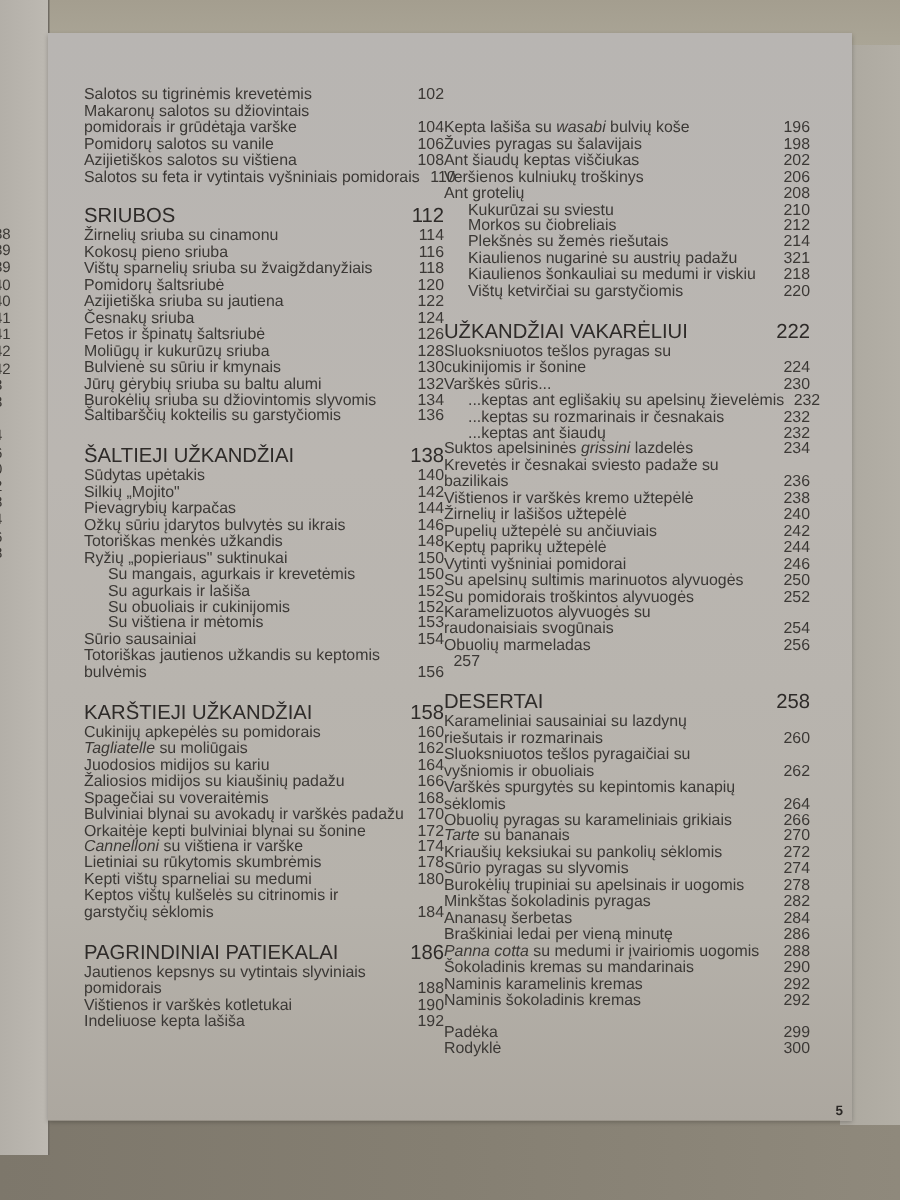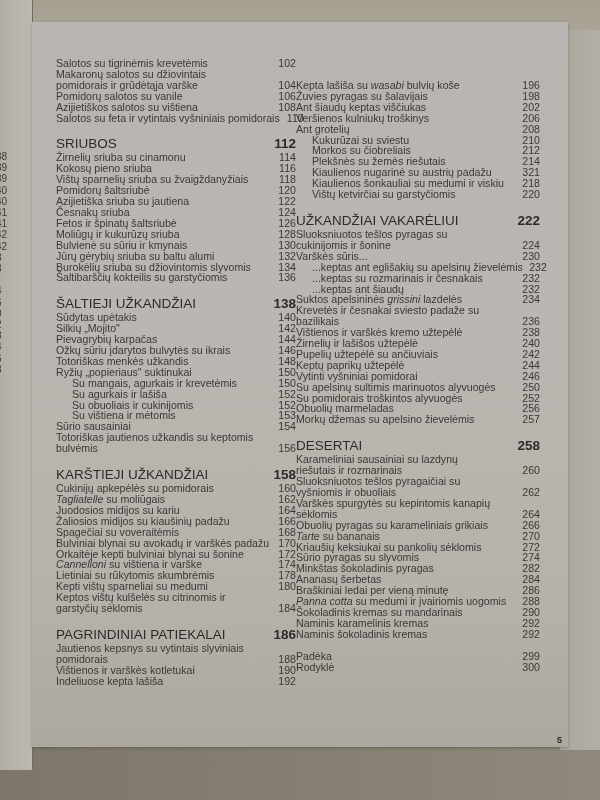--- a/index.html
+++ b/index.html
@@ -43,21 +43,21 @@
   .row { position: relative; display: flex; justify-content: space-between; align-items: flex-end; }
   .row .t { white-space: nowrap; }
   .row .p { text-align: right; white-space: nowrap; min-width: 24px; }
   .row.indent .t { padding-left: 16px; }
   .row.two .t { white-space: normal; width: 200px; }
   .section {
     font-size: 13.5px; line-height: 15px; color: #2e2b29;
     margin-top: 13px; margin-bottom: 1px;
     display: flex; justify-content: space-between; align-items: center;
   }
-  .section .p { font-size: 13.5px; font-weight: bold; }
+  .section .p { font-size: 13.5px; }
   .gap { height: 11px; }
   .it { font-style: italic; }
   .folio {
     position: absolute; left: 557px; top: 735px; font-size: 9px; font-weight: bold; color: #2b2826;
   }
 </style>
 </head>
 <body>
 
 <div class="backdrop-top"></div>
@@ -390,26 +390,29 @@
         <span class="p">246</span>
       </div>
       <div class="row">
         <span class="t">Su apelsinų sultimis marinuotos alyvuogės</span>
         <span class="p">250</span>
       </div>
       <div class="row">
         <span class="t">Su pomidorais troškintos alyvuogės</span>
         <span class="p">252</span>
       </div>
+      <div class="row two">
+        <span class="t">Karamelizuotos alyvuogės su raudonaisiais svogūnais</span>
+        <span class="p">254</span>
+      </div>
       <div class="row">
         <span class="t">Obuolių marmeladas</span>
         <span class="p">256</span>
       </div>
       <div class="row">
-        <span class="t">Morkų džemas su apelsino žievelėmis</span>
         <span class="p">257</span>
       </div>
     </div>
   <div class="section-block">
       <div class="section">
         <span>DESERTAI</span>
         <span class="p">258</span>
       </div>
       <div class="row two">
         <span class="t">Karameliniai sausainiai su lazdynų riešutais ir rozmarinais</span>
@@ -433,20 +436,24 @@
       </div>
       <div class="row">
         <span class="t">Kriaušių keksiukai su pankolių sėklomis</span>
         <span class="p">272</span>
       </div>
       <div class="row">
         <span class="t">Sūrio pyragas su slyvomis</span>
         <span class="p">274</span>
       </div>
       <div class="row">
+        <span class="t">Burokėlių trupiniai su apelsinais ir uogomis</span>
+        <span class="p">278</span>
+      </div>
+      <div class="row">
         <span class="t">Minkštas šokoladinis pyragas</span>
         <span class="p">282</span>
       </div>
       <div class="row">
         <span class="t">Ananasų šerbetas</span>
         <span class="p">284</span>
       </div>
       <div class="row">
         <span class="t">Braškiniai ledai per vieną minutę</span>
         <span class="p">286</span>

